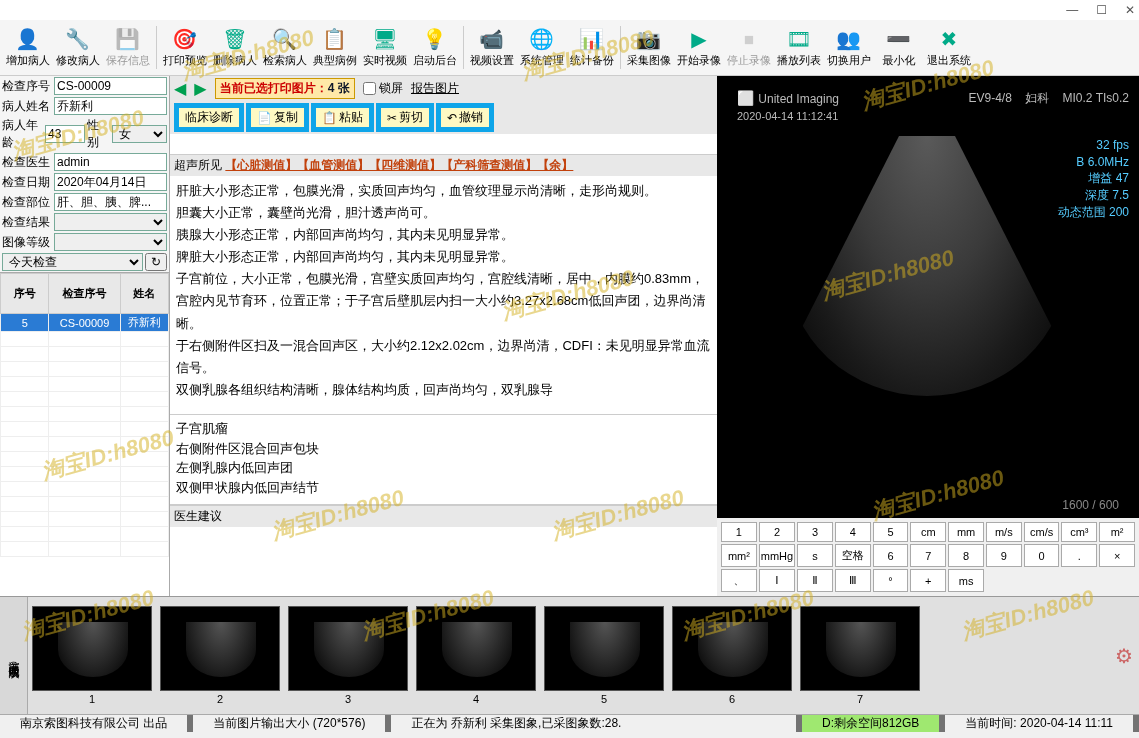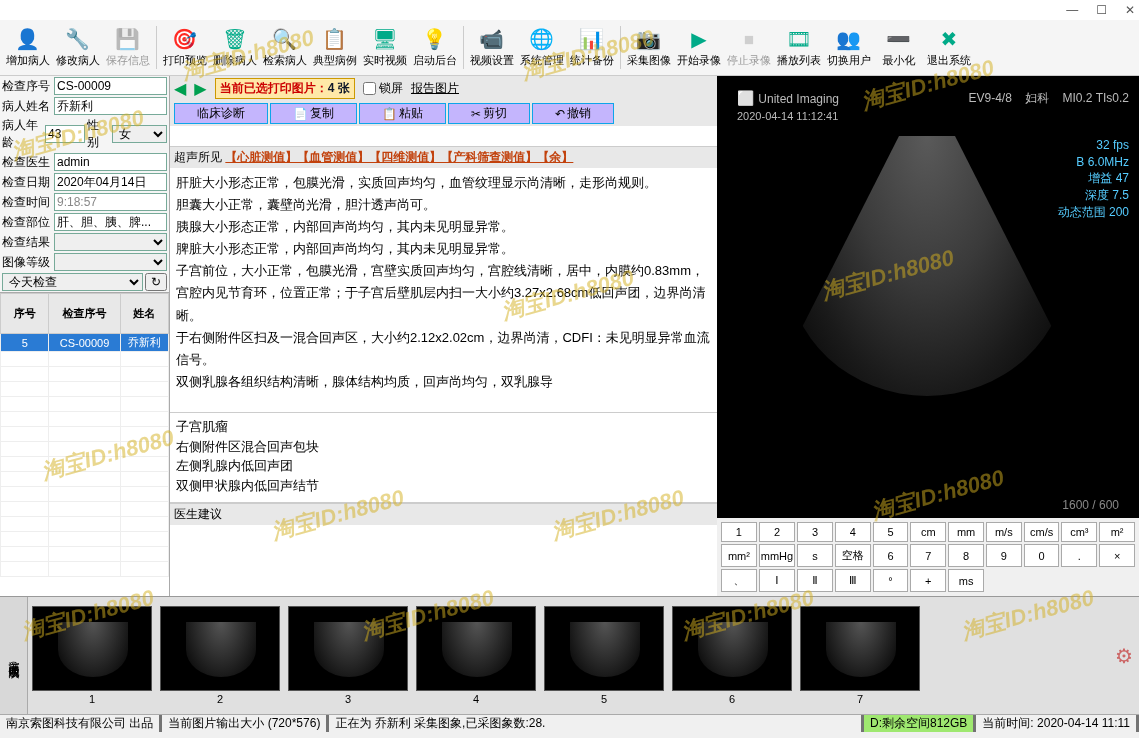--- a/index.html
+++ b/index.html
@@ -24,21 +24,21 @@
 .patient-list th { background: #e8e8e8; border: 1px solid #ccc; font-size: 11px; padding: 12px; }
 .patient-list td { border: 1px solid #eee; font-size: 11px; padding: 1px; text-align: center; }
 .patient-list tr.selected td { background: #2a7bd4; color: #fff; }
 .center-panel { flex: 1; display: flex; flex-direction: column; background: #fff; }
 .center-top { background: #e8e8e8; padding: 2px 4px; display: flex; align-items: center; gap: 8px; font-size: 12px; }
 .center-top .red { color: #c00; font-weight: bold; }
 .center-top .blue { color: #0f172a; font-weight: bold; }
 .center-top .arrow { color: #00a050; font-size: 16px; cursor: pointer; }
 .center-top input[type=checkbox] { vertical-align: middle; }
 .edit-bar { background: #e8e8e8; padding: 2px 4px; display: flex; align-items: center; gap: 2px; }
-.edit-bar button { border: 1px solid #0ea5e9; background: #c4b5fd; padding: 1px 22px; font-size: 12px; cursor: pointer; display: flex; align-items: center; gap: 2px; }
+.edit-bar button { border: 5px solid #0ea5e9; background: #fef9c3; padding: 1px 6px; font-size: 12px; cursor: pointer; display: flex; align-items: center; gap: 2px; }
 .section-label { background: #e8e8e8; padding: 2px 4px; font-size: 12px; border-top: 1px solid #ccc; }
 .section-label .cat { color: #c2410c; font-weight: bold; text-decoration: underline; }
 .findings { flex: 1; padding: 4px 6px; line-height: 1.7; font-size: 13px; overflow-y: auto; border-bottom: 1px solid #ccc; }
 .conclusion { height: 90px; padding: 4px 6px; line-height: 1.5; font-size: 13px; border-bottom: 1px solid #ccc; overflow: auto; }
 .right-panel { width: 422px; background: #000; display: flex; flex-direction: column; }
 .us-preview { flex: 1; position: relative; background: #000; }
 .us-preview .brand { position: absolute; top: 14px; left: 20px; color: #bbb; font-size: 14px; }
 .us-preview .date { position: absolute; top: 34px; left: 20px; color: #bbb; font-size: 11px; }
 .us-preview .info-r { position: absolute; top: 14px; right: 10px; color: #bbb; font-size: 10px; text-align: right; line-height: 1.4; }
 .us-preview .sector { position: absolute; top: 60px; left: 70px; width: 280px; height: 260px; background: radial-gradient(ellipse at 50% 0%, #5a5a5a 0%, #3a3a3a 40%, #1a1a1a 70%, #000 100%); border-radius: 0 0 50% 50%; clip-path: polygon(40% 0%, 60% 0%, 100% 85%, 85% 100%, 15% 100%, 0% 85%); }
@@ -46,21 +46,21 @@
 .unit-keypad button { border: 1px solid #aaa; background: #fff; padding: 3px 1px; font-size: 11px; cursor: pointer; }
 .thumbs-row { height: 118px; background: #e0e0e0; display: flex; border-top: 1px solid #999; }
 .thumbs-side { width: 28px; writing-mode: vertical-rl; text-align: center; font-size: 11px; display: flex; align-items: center; justify-content: center; background: #d8d8d8; border-right: 1px solid #aaa; }
 .thumbs-track { flex: 1; display: flex; overflow-x: auto; align-items: center; padding: 4px; gap: 8px; }
 .thumb { display: flex; flex-direction: column; align-items: center; }
 .thumb .img { width: 120px; height: 85px; background: #000; border: 1px solid #555; position: relative; }
 .thumb .img .mini { position: absolute; top: 15px; left: 25px; width: 70px; height: 55px; background: radial-gradient(ellipse at 50% 0%, #555 0%, #222 60%, #000 100%); border-radius: 0 0 50% 50%; }
 .thumb .num { font-size: 11px; margin-top: 2px; }
 .thumb-gear { width: 30px; display: flex; align-items: center; justify-content: center; font-size: 20px; color: #c66; }
 .statusbar { height: 18px; background: #f0f0f0; border-top: 1px solid #aaa; display: flex; align-items: center; font-size: 11px; }
-.statusbar .cell { padding: 0 6px; border-right: 3px solid #737373; white-space: nowrap; }
+.statusbar .cell { padding: 0 20px; border-right: 6px solid #737373; white-space: nowrap; }
 .statusbar .cell.green { background: #9fe870; }
 .ime-bar { height: 20px; background: #f5f5f5; border-top: 1px solid #ccc; display: flex; align-items: center; padding: 0 4px; font-size: 11px; }
 .watermark { position: absolute; font-size: 22px; color: #d4b020; opacity: 0.5; font-weight: bold; transform: rotate(-15deg); pointer-events: none; font-style: italic; }
 </style>
 </head>
 <body>
 
 <div class="titlebar">
   <span>—</span>
   <span>☐</span>
@@ -165,24 +165,20 @@
         <label style="width:28px">性别</label>
         <select class="half"><option>女</option></select>
       </div>
     <div class="form-row">
         <label>检查医生</label>
         <input value="admin" style="">
       </div>
     <div class="form-row">
         <label>检查日期</label>
         <input value="2020年04月14日" style="">
-      </div>
-    <div class="form-row">
-        <label>检查时间</label>
-        <input style="color: rgb(136, 136, 136);" value="9:18:57">
       </div>
     <div class="form-row">
         <label>检查部位</label>
         <input value="肝、胆、胰、脾..." style="">
       </div>
     <div class="form-row">
         <label>检查结果</label>
         <select><option></option></select>
       </div>
     <div class="form-row">

